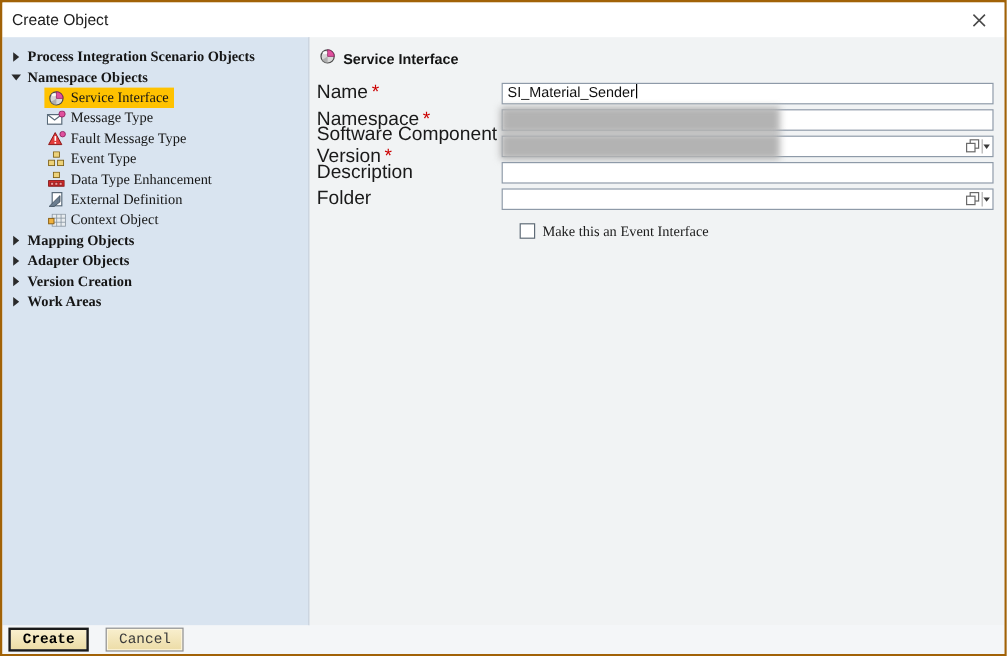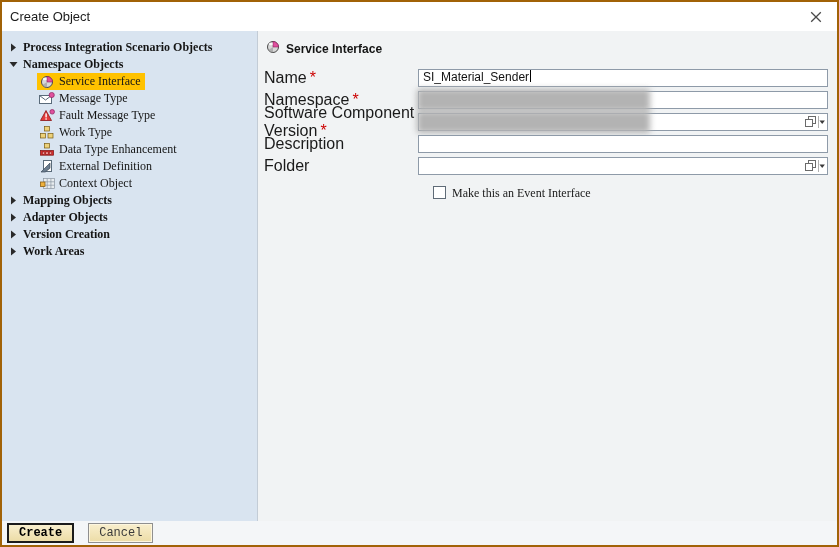--- a/index.html
+++ b/index.html
@@ -117,21 +117,21 @@
 
       <div class="titem lvl1">
         <span class="twrap">
           <span class="ticon">
             <svg width="14" height="13" viewBox="0 0 14 13">
               <rect x="4.5" y="0.5" width="5" height="4.5" fill="#edd27a" stroke="#7a5c10" stroke-width="0.7"></rect>
               <rect x="0.5" y="7.5" width="5" height="4.5" fill="#edd27a" stroke="#7a5c10" stroke-width="0.7"></rect>
               <rect x="8" y="7.5" width="5" height="4.5" fill="#edd27a" stroke="#7a5c10" stroke-width="0.7"></rect>
             </svg>
           </span>
-          <span class="tl">Work Type</span>
+          <span class="tl">Event Type</span>
         </span>
       </div>
 
       <div class="titem lvl1">
         <span class="twrap">
           <span class="ticon">
             <svg width="14" height="13" viewBox="0 0 14 13">
               <rect x="4.5" y="0.5" width="5" height="4.5" fill="#edd27a" stroke="#7a5c10" stroke-width="0.7"></rect>
               <rect x="0.5" y="7.5" width="13" height="4.7" fill="#d42a2a" stroke="#7a0f0f" stroke-width="0.7"></rect>
               <rect x="2.3" y="8.9" width="2.4" height="2.4" fill="#f29a9a" stroke="#7a0f0f" stroke-width="0.5"></rect>

